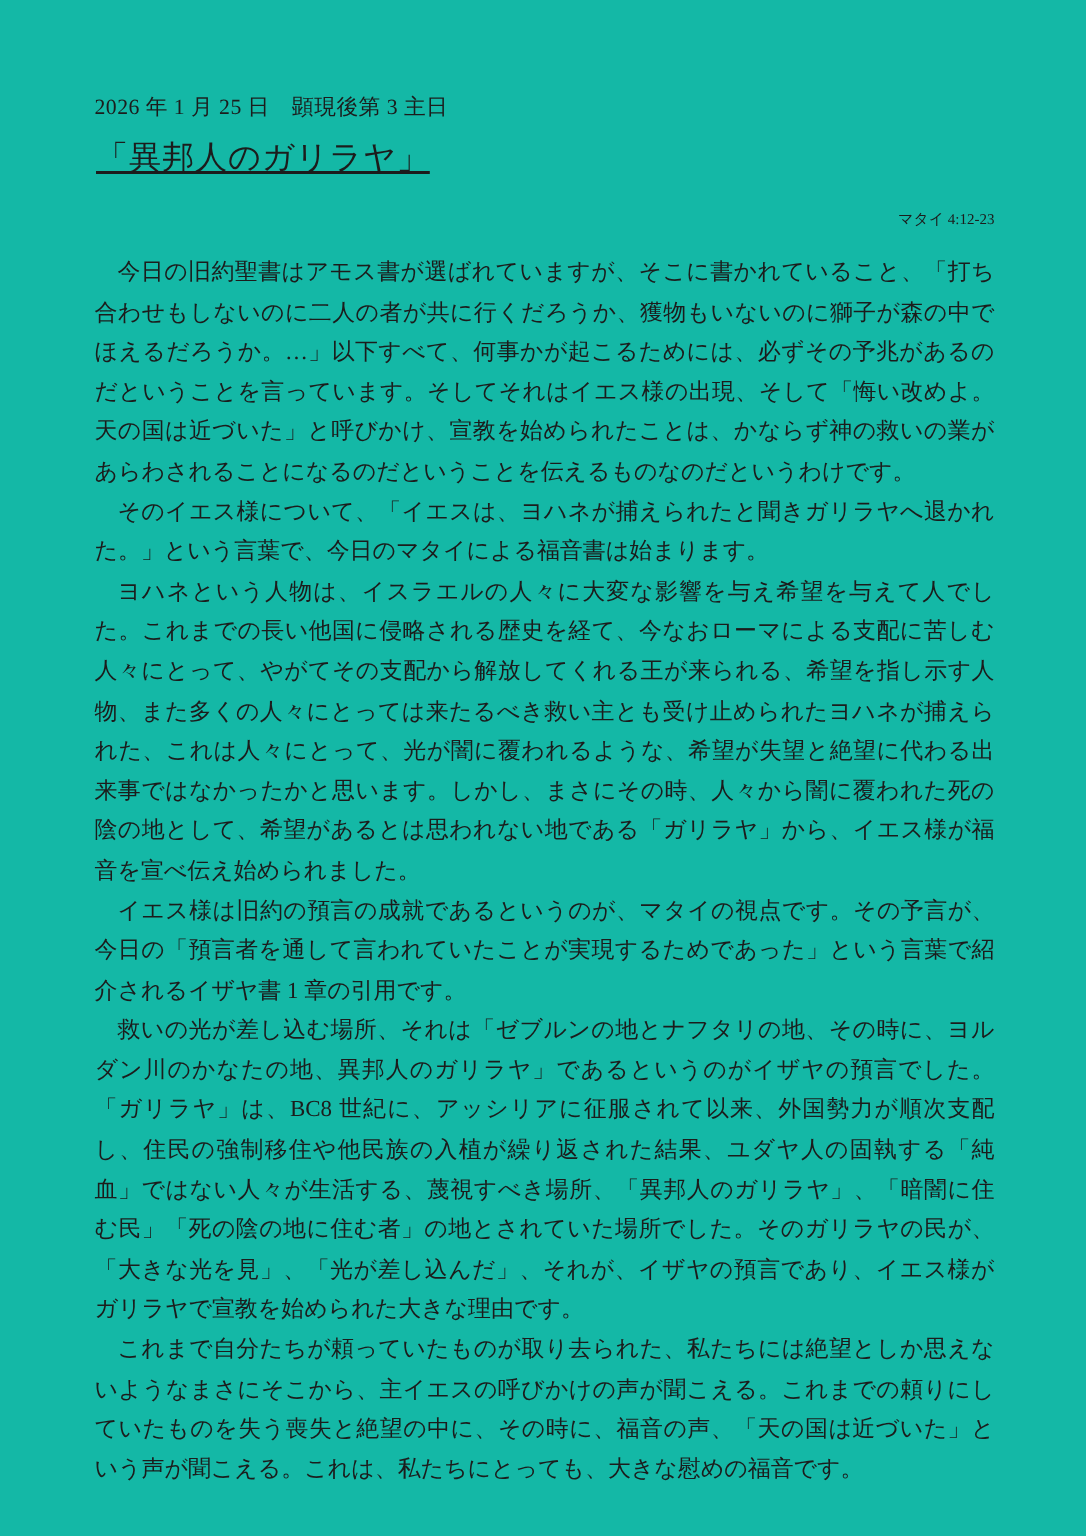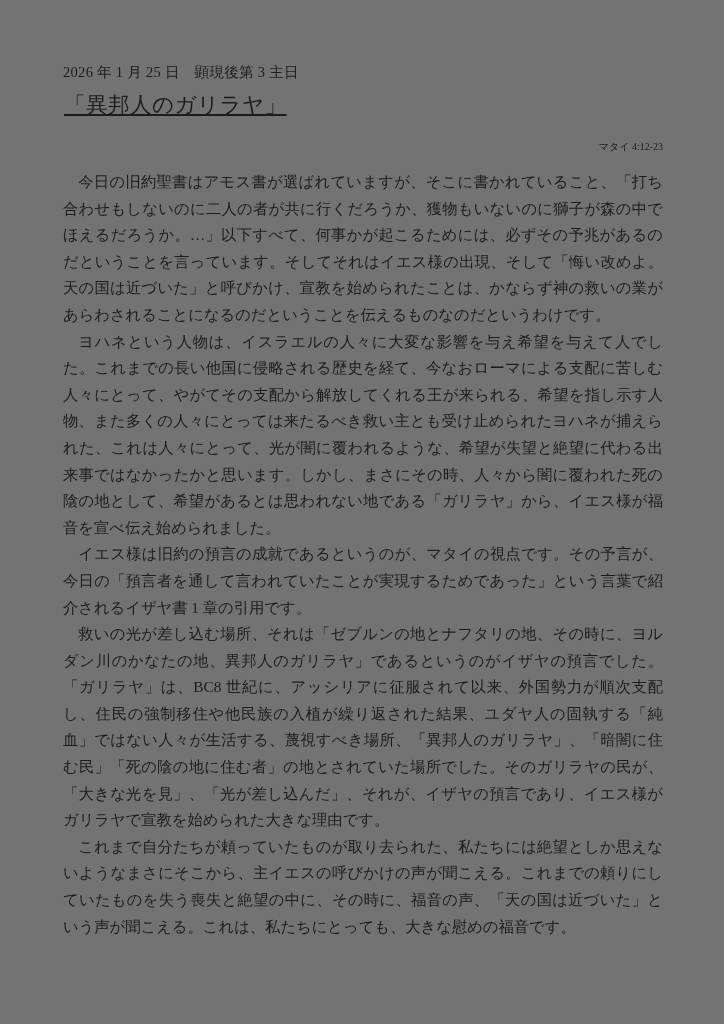--- a/index.html
+++ b/index.html
@@ -5,21 +5,21 @@
   html, body {
     margin: 0;
     padding: 0;
     background: #ffffff;
   }
   .page {
     position: relative;
     box-sizing: border-box;
     width: 724px;
     height: 1024px;
-    background: #737373;
+    background: #14b8a6;
     padding: 62px 61px 30px 63px;
     overflow: hidden;
     font-family: "Liberation Serif", "DejaVu Serif", serif;
     color: #1c1c1c;
   }
   .date-line {
     font-size: 14.5px;
     line-height: 20px;
     letter-spacing: 0.3px;
   }
@@ -53,18 +53,19 @@
 
 <div class="page">
   <div class="date-line">2026 年 1 月 25 日　顕現後第 3 主日</div>
 
   <h1 class="title">「異邦人のガリラヤ」</h1>
 
   <div class="ref">マタイ 4:12-23</div>
 
   <div class="body">
     <p>今日の旧約聖書はアモス書が選ばれていますが、そこに書かれていること、「打ち合わせもしないのに二人の者が共に行くだろうか、獲物もいないのに獅子が森の中でほえるだろうか。…」以下すべて、何事かが起こるためには、必ずその予兆があるのだということを言っています。そしてそれはイエス様の出現、そして「悔い改めよ。天の国は近づいた」と呼びかけ、宣教を始められたことは、かならず神の救いの業があらわされることになるのだということを伝えるものなのだというわけです。</p>
+    <p>そのイエス様について、「イエスは、ヨハネが捕えられたと聞きガリラヤへ退かれた。」という言葉で、今日のマタイによる福音書は始まります。</p>
     <p>ヨハネという人物は、イスラエルの人々に大変な影響を与え希望を与えて人でした。これまでの長い他国に侵略される歴史を経て、今なおローマによる支配に苦しむ人々にとって、やがてその支配から解放してくれる王が来られる、希望を指し示す人物、また多くの人々にとっては来たるべき救い主とも受け止められたヨハネが捕えられた、これは人々にとって、光が闇に覆われるような、希望が失望と絶望に代わる出来事ではなかったかと思います。しかし、まさにその時、人々から闇に覆われた死の陰の地として、希望があるとは思われない地である「ガリラヤ」から、イエス様が福音を宣べ伝え始められました。</p>
     <p>イエス様は旧約の預言の成就であるというのが、マタイの視点です。その予言が、今日の「預言者を通して言われていたことが実現するためであった」という言葉で紹介されるイザヤ書 1 章の引用です。</p>
     <p>救いの光が差し込む場所、それは「ゼブルンの地とナフタリの地、その時に、ヨルダン川のかなたの地、異邦人のガリラヤ」であるというのがイザヤの預言でした。「ガリラヤ」は、BC8 世紀に、アッシリアに征服されて以来、外国勢力が順次支配し、住民の強制移住や他民族の入植が繰り返された結果、ユダヤ人の固執する「純血」ではない人々が生活する、蔑視すべき場所、「異邦人のガリラヤ」、「暗闇に住む民」「死の陰の地に住む者」の地とされていた場所でした。そのガリラヤの民が、「大きな光を見」、「光が差し込んだ」、それが、イザヤの預言であり、イエス様がガリラヤで宣教を始められた大きな理由です。</p>
     <p>これまで自分たちが頼っていたものが取り去られた、私たちには絶望としか思えないようなまさにそこから、主イエスの呼びかけの声が聞こえる。これまでの頼りにしていたものを失う喪失と絶望の中に、その時に、福音の声、「天の国は近づいた」という声が聞こえる。これは、私たちにとっても、大きな慰めの福音です。</p>
   </div>
 </div>
 
 </body></html>

